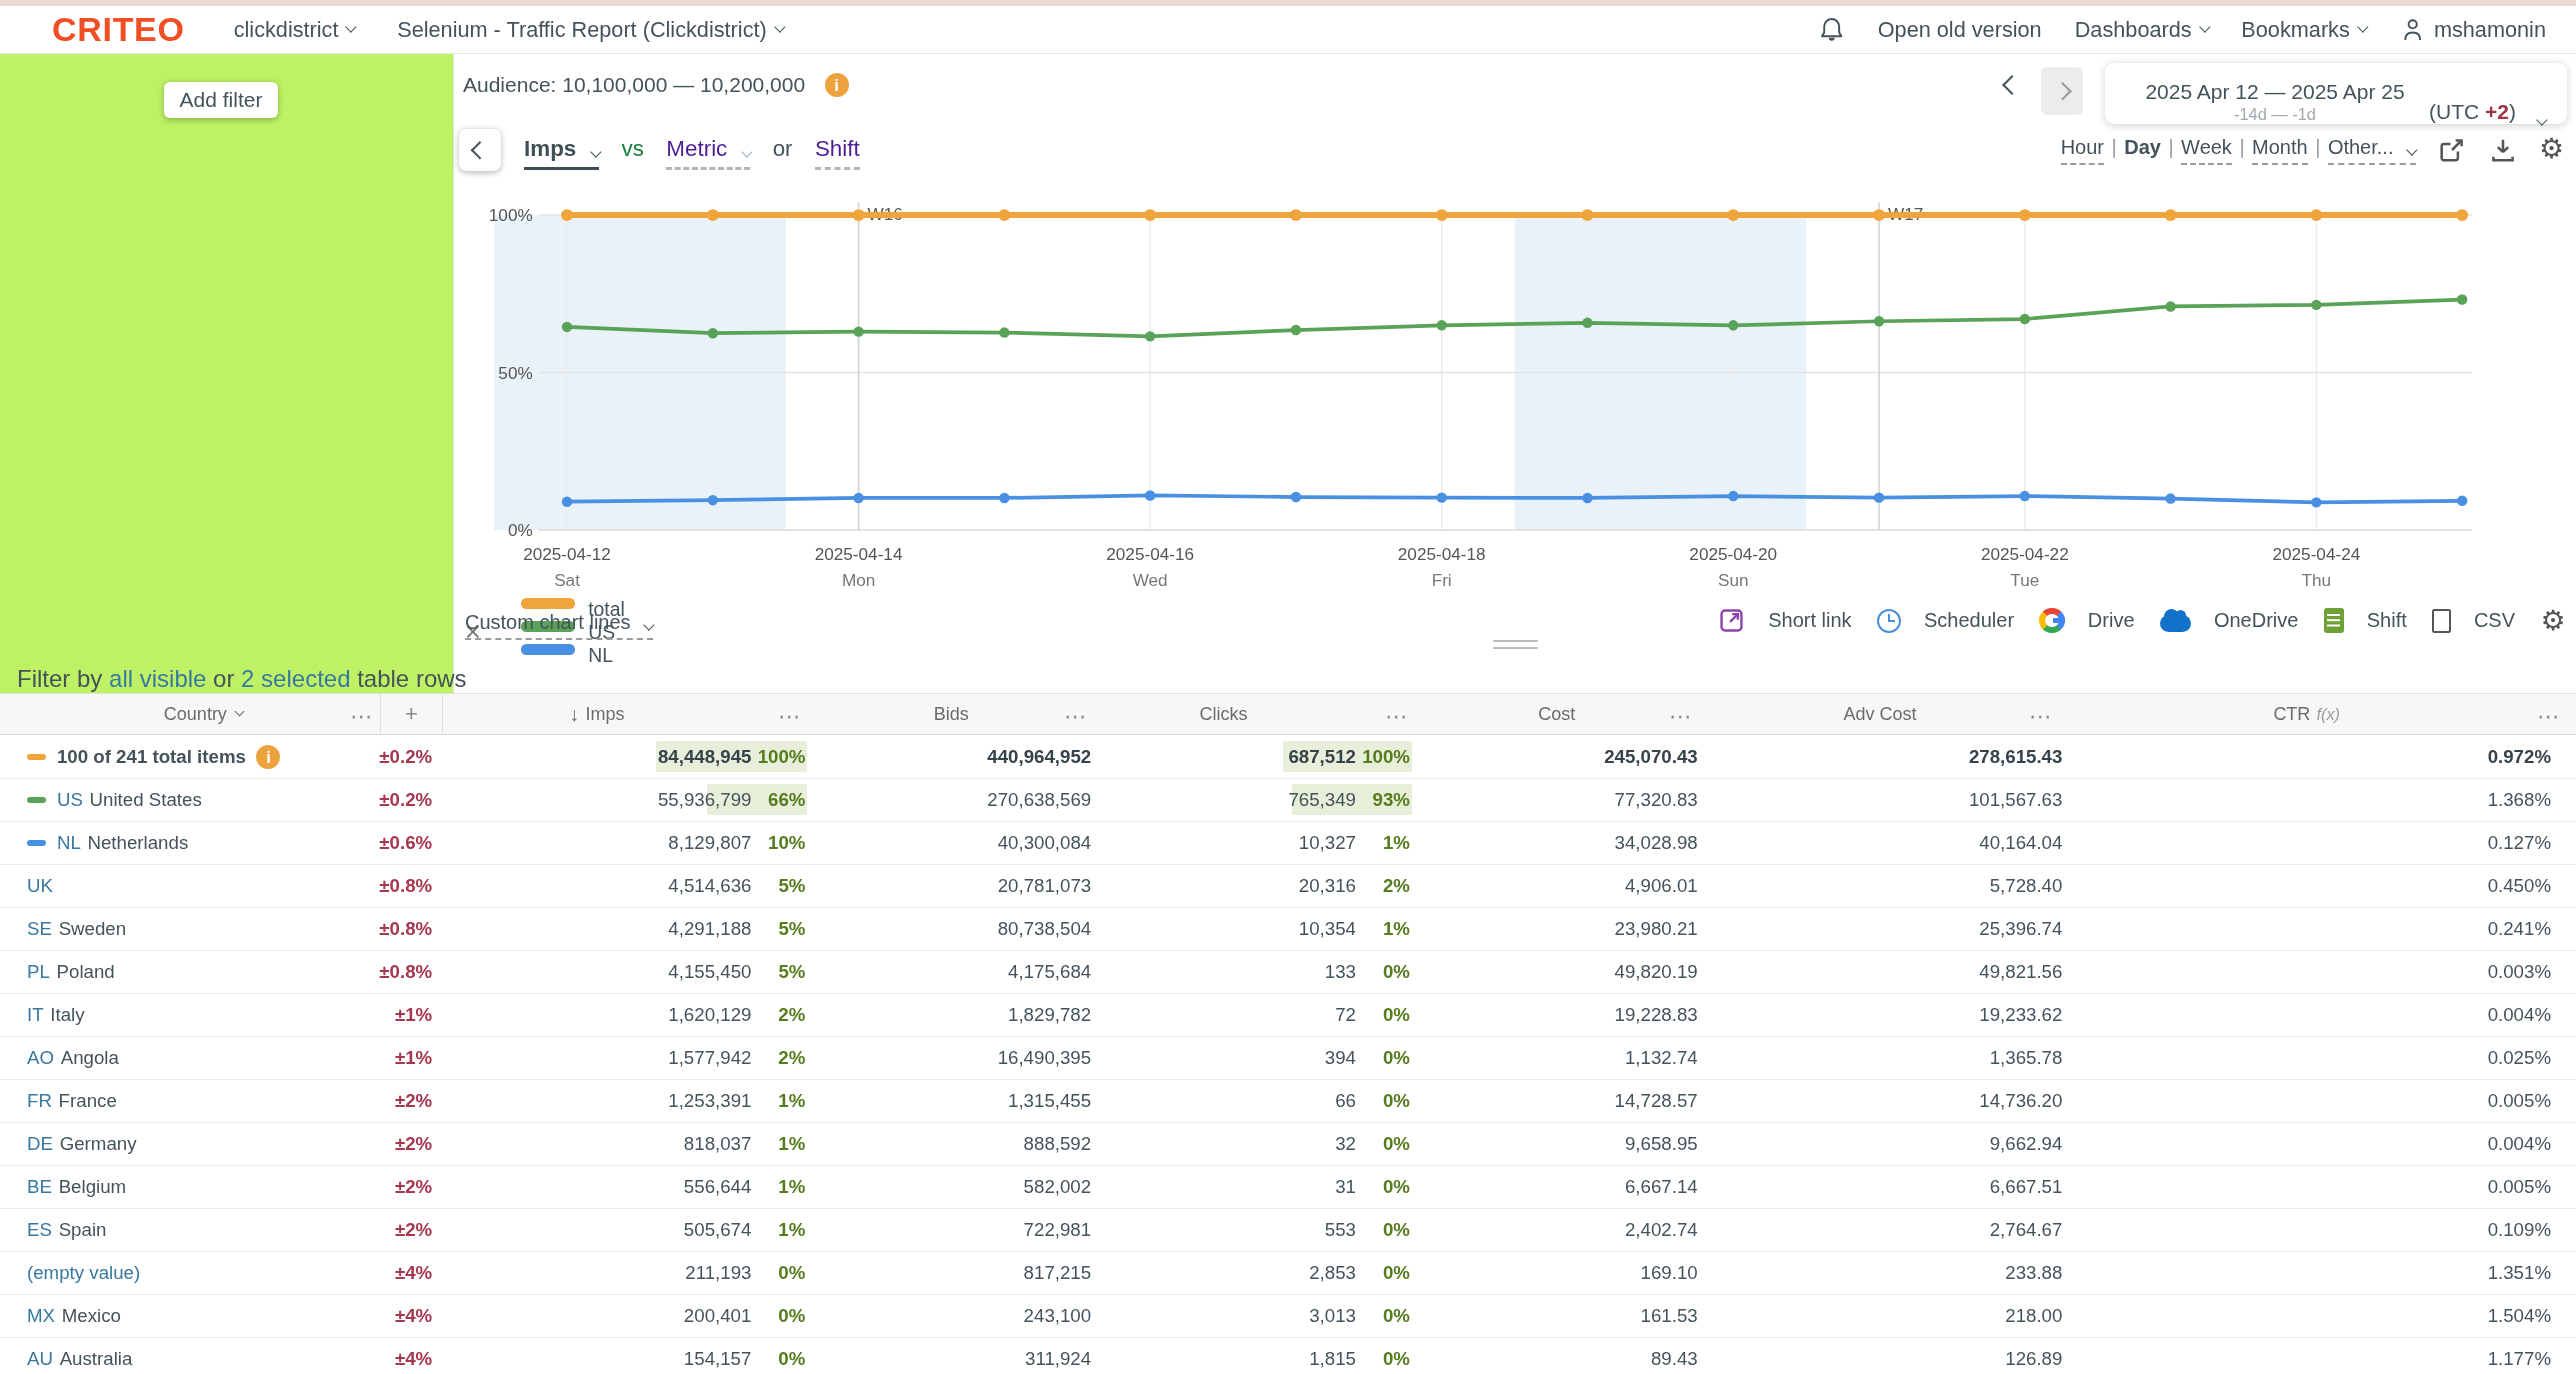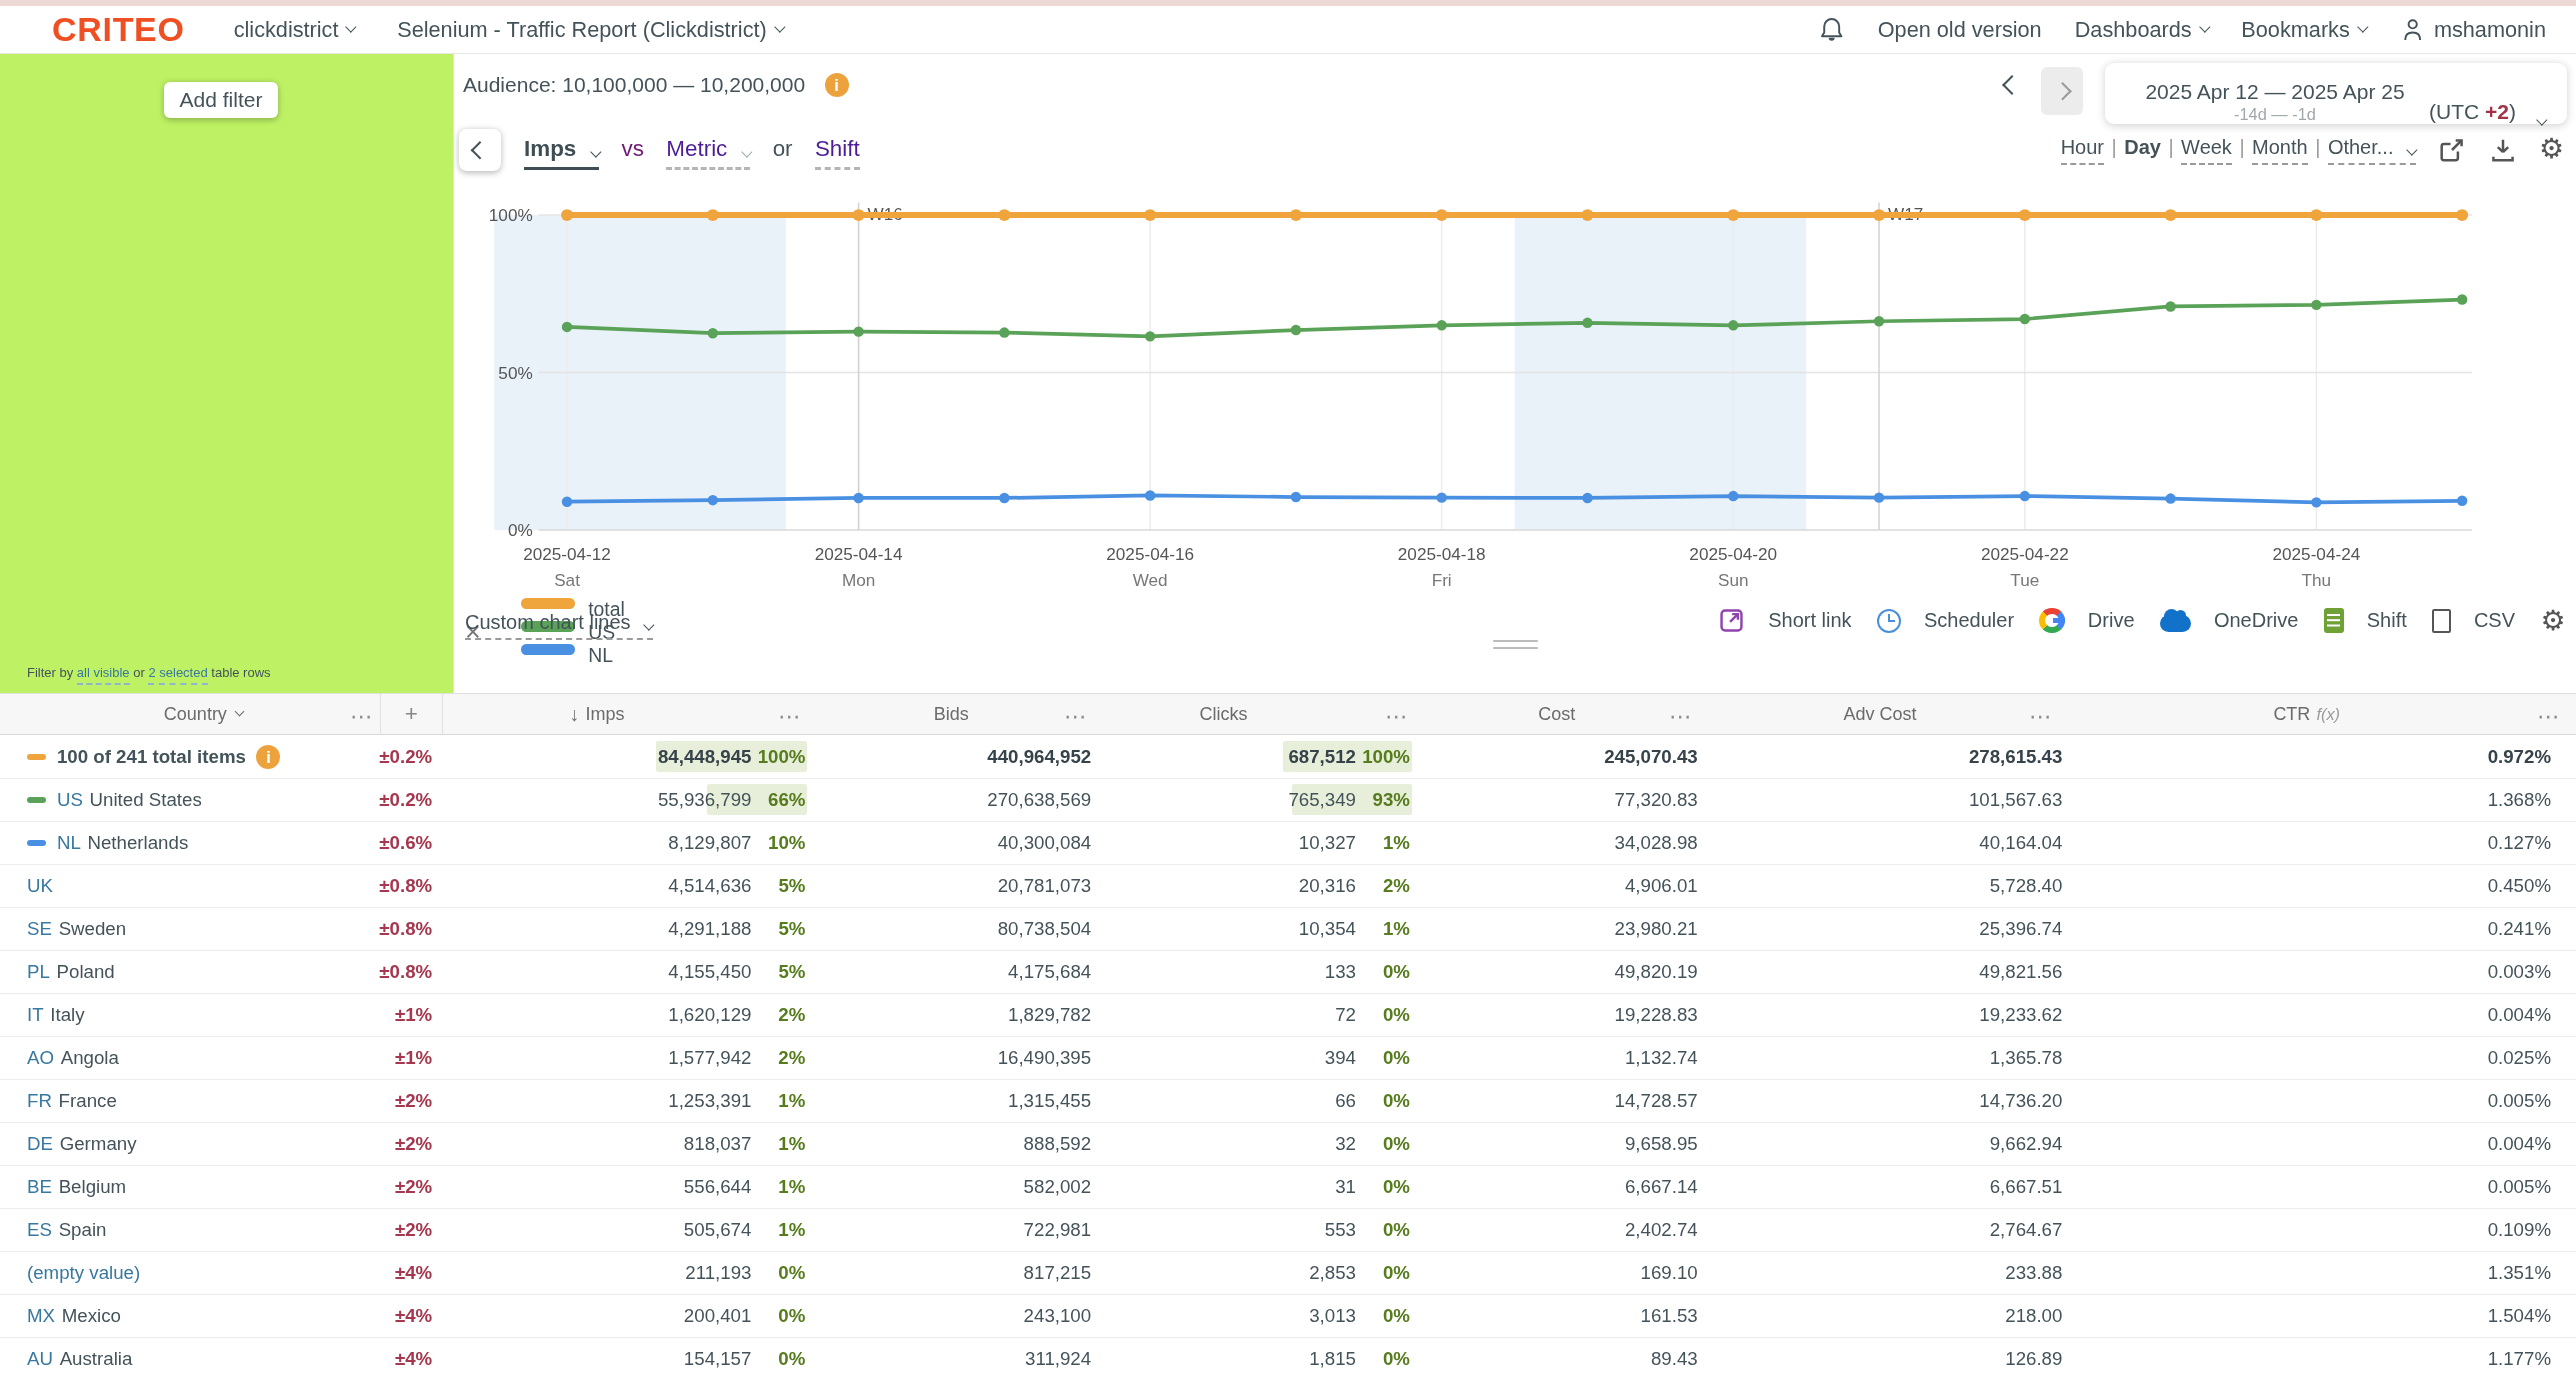--- a/index.html
+++ b/index.html
@@ -17,21 +17,21 @@
         transform:rotate(45deg);margin-left:9px;margin-top:-4.5px;}
   .chev.sm{width:6.7px;height:6.7px;border-width:1.5px;}
   .chev.left{transform:rotate(135deg);margin:0;}
   .chev.right{transform:rotate(-45deg);margin:0;}
   .icon-svg{display:block;}
   
   #sidebar{left:0;top:54px;width:454px;height:640px;background:#bef264;border-right:0.7px solid #e2e2e2;box-sizing:border-box;}
   #add-filter{position:absolute;left:164px;top:28px;width:114px;height:36px;background:#fff;border-radius:6px;
               box-shadow:0 1.5px 6px rgba(0,0,0,.28);display:flex;align-items:center;justify-content:center;
               font-size:21px;color:#44535a;cursor:pointer;}
-  #filter-row{position:absolute;left:27px;top:611px;font-size:13px;color:#44535a;white-space:nowrap;}
+  #filter-row{position:absolute;left:17px;top:611px;font-size:24px;color:#44535a;white-space:nowrap;}
   .dash-link{color:#3878a0;border-bottom:2.2px dashed #8fb4cd;padding-bottom:3px;cursor:pointer;}
   
   #audience{left:463px;top:73px;font-size:21px;color:#44535a;display:flex;align-items:center;gap:19.4px;}
   .info-badge{width:24px;height:24px;border-radius:50%;background:#eda33d;color:#fff;font-weight:700;font-size:16.4px;
               display:inline-flex;align-items:center;justify-content:center;font-style:normal;}
   #nav-prev{left:2005px;top:78px;color:#44535a;cursor:pointer;}
   #nav-next{left:2041px;top:67px;width:42px;height:48px;background:#ececec;border-radius:6px;color:#9a9a9a;
             display:flex;align-items:center;justify-content:center;cursor:pointer;}
   #date-card{left:2105px;top:63px;width:462px;height:61px;background:#fff;border-radius:9px;
              box-shadow:0 1.5px 9px rgba(0,0,0,.18);display:flex;align-items:flex-end;cursor:pointer;box-sizing:border-box;padding:0 21px;}
@@ -39,21 +39,21 @@
   #date-range{font-size:21px;color:#44535a;}
   #date-relative{font-size:16.4px;color:#a0a8ac;margin-top:1.5px;}
   #date-utc{margin-left:auto;font-size:21px;color:#44535a;white-space:nowrap;}
   #date-utc b{color:#a03548;font-weight:700;}
   
   #back-btn{left:459px;top:129px;width:42px;height:42px;background:#fff;border-radius:7.5px;
             box-shadow:0 1.5px 6px rgba(0,0,0,.28);display:flex;align-items:center;justify-content:center;cursor:pointer;}
   #metric-controls{left:524px;top:136px;display:flex;align-items:flex-start;gap:22.4px;font-size:22.4px;}
   .u-solid{border-bottom:3px solid #3f4e55;padding-bottom:5.2px;font-weight:600;color:#3f4e55;cursor:pointer;}
   .u-dash{border-bottom:3px dashed #b5b5b5;padding-bottom:5.2px;color:#4c1d95;cursor:pointer;}
-  .plain-gray{color:#701a75;}
+  .plain-gray{color:#15803d;}
   .plain-dark{color:#44535a;}
   #granularity{right:12px;top:136px;display:flex;align-items:flex-start;gap:22.4px;font-size:20px;color:#44535a;}
   #gran-items{display:flex;align-items:flex-start;}
   .g-sep{color:#9a9a9a;margin:0 7.5px;}
   .g-item{cursor:pointer;}
   .g-item.active{font-weight:700;}
   
   #chart-svg{left:454px;top:183px;}
   svg text{font-family:"Liberation Sans",sans-serif;}
   #legend{left:465px;top:598px;display:flex;align-items:center;font-size:19.4px;color:#44535a;}

